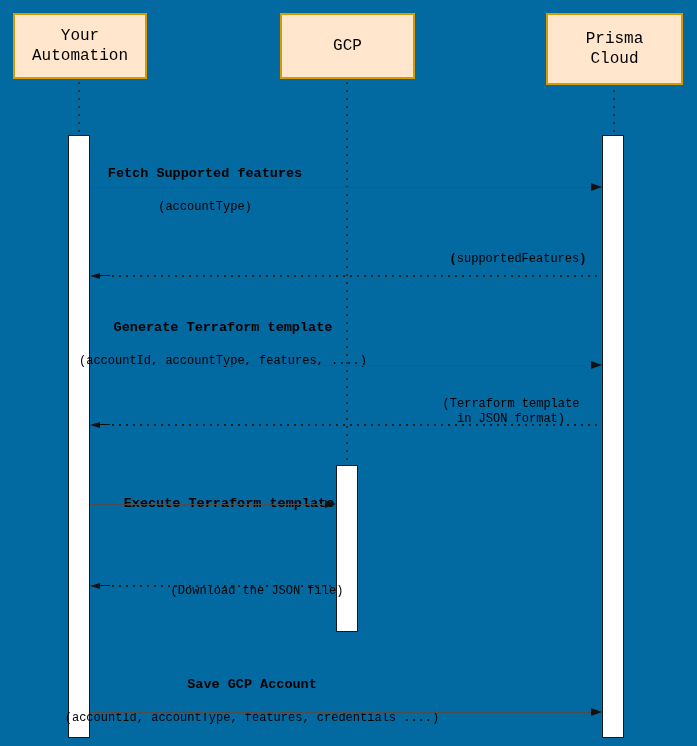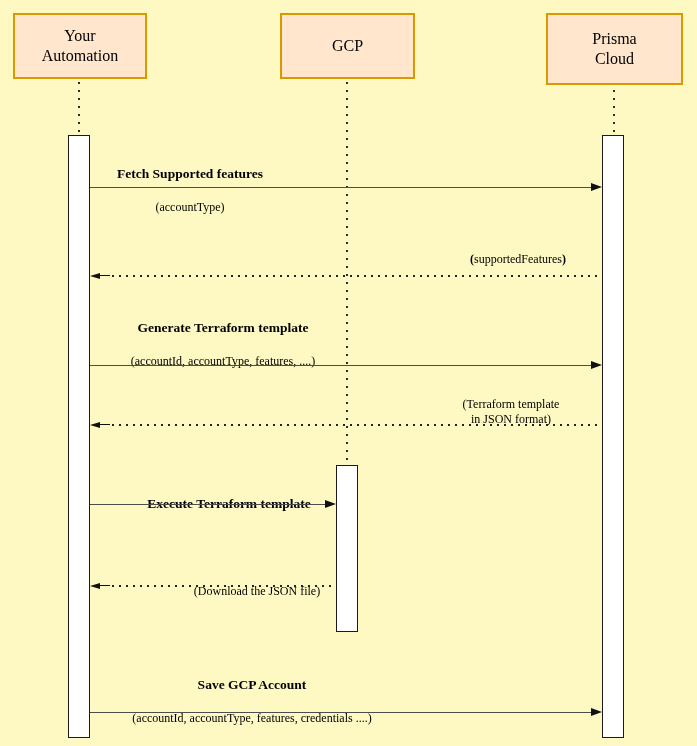--- a/index.html
+++ b/index.html
@@ -1,20 +1,20 @@
 <!DOCTYPE html>
 <html><head>
 <meta charset="utf-8">
 <style>
   html,body{margin:0;padding:0;background:#ffffff;}
   .canvas{
     position:relative;
     width:697px;height:746px;
-    background:#fef9c3;
-    font-family:Liberation Serif, serif;
+    background:#0369a1;
+    font-family:Liberation Mono, monospace;
     color:#000;
     overflow:hidden;
   }
   
   .actor{
     position:absolute;
     box-sizing:border-box;
     background:#ffe6cc;
     border:2px solid #d79b00;
     display:flex;align-items:center;justify-content:center;
@@ -100,21 +100,21 @@
   </div>
 
   <div class="lifeline" style="left:78px;top:82px;height:53px;"></div>
   <div class="lifeline" style="left:346px;top:82px;height:383px;"></div>
   <div class="lifeline" style="left:613px;top:82px;height:53px;"></div>
 
   <div class="activation" style="left:68px;top:135px;height:603px;"></div>
   <div class="activation" style="left:602px;top:135px;height:603px;"></div>
   <div class="activation" style="left:336px;top:465px;height:167px;"></div>
 
-  <div class="msg-label" style="left:190px;top:148px;">
+  <div class="msg-label" style="left:205px;top:148px;">
     <div class="msg-title">Fetch Supported features</div>
     <div class="msg-sub nowrap">(accountType)</div>
   </div>
   <div class="line-solid" style="left:90px;top:187px;width:502px;"></div>
   <div class="arrow-right" style="left:591px;top:183px;"></div>
 
   <div class="msg-label" style="left:518px;top:234px;text-align:center;">
     <div class="msg-sub nowrap"><span class="bparen">(</span><span>supportedFeatures</span><span class="bparen">)</span></div>
   </div>
   <div class="arrow-left" style="left:90px;top:272.5px;"></div>

